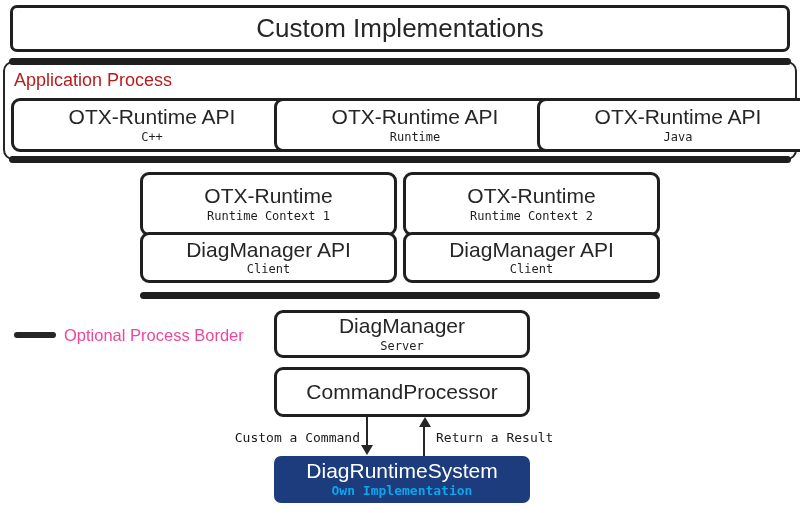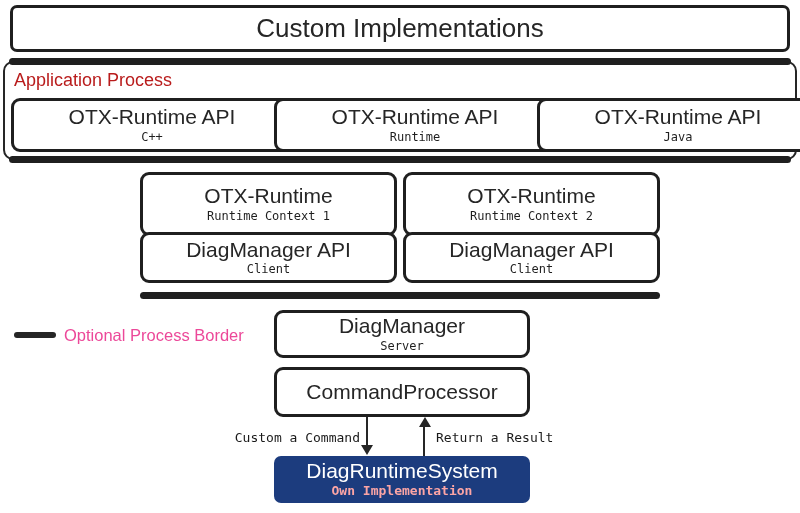--- a/index.html
+++ b/index.html
@@ -85,21 +85,21 @@
   }
   .flow-label-left { right: 440px; }
   .flow-label-right { left: 436px; }
 
   
   .impl-box {
     left: 274px; top: 456px; width: 256px; height: 47px;
     background: #1c3c7e; border: none; border-radius: 7px;
   }
   .impl-box .title { color: #ffffff; font-size: 21px; }
-  .impl-box .subtitle { color: #fca5a5; font-weight: bold; font-size: 13px; }
+  .impl-box .subtitle { color: #0ea5e9; font-weight: bold; font-size: 13px; }
 </style>
 </head>
 <body>
 
 <div class="dbox custom-box">
   <div class="title">Custom Implementations</div>
 </div>
 
 <div class="abs app-container">
   <div class="proc-bar proc-bar-top"></div>

